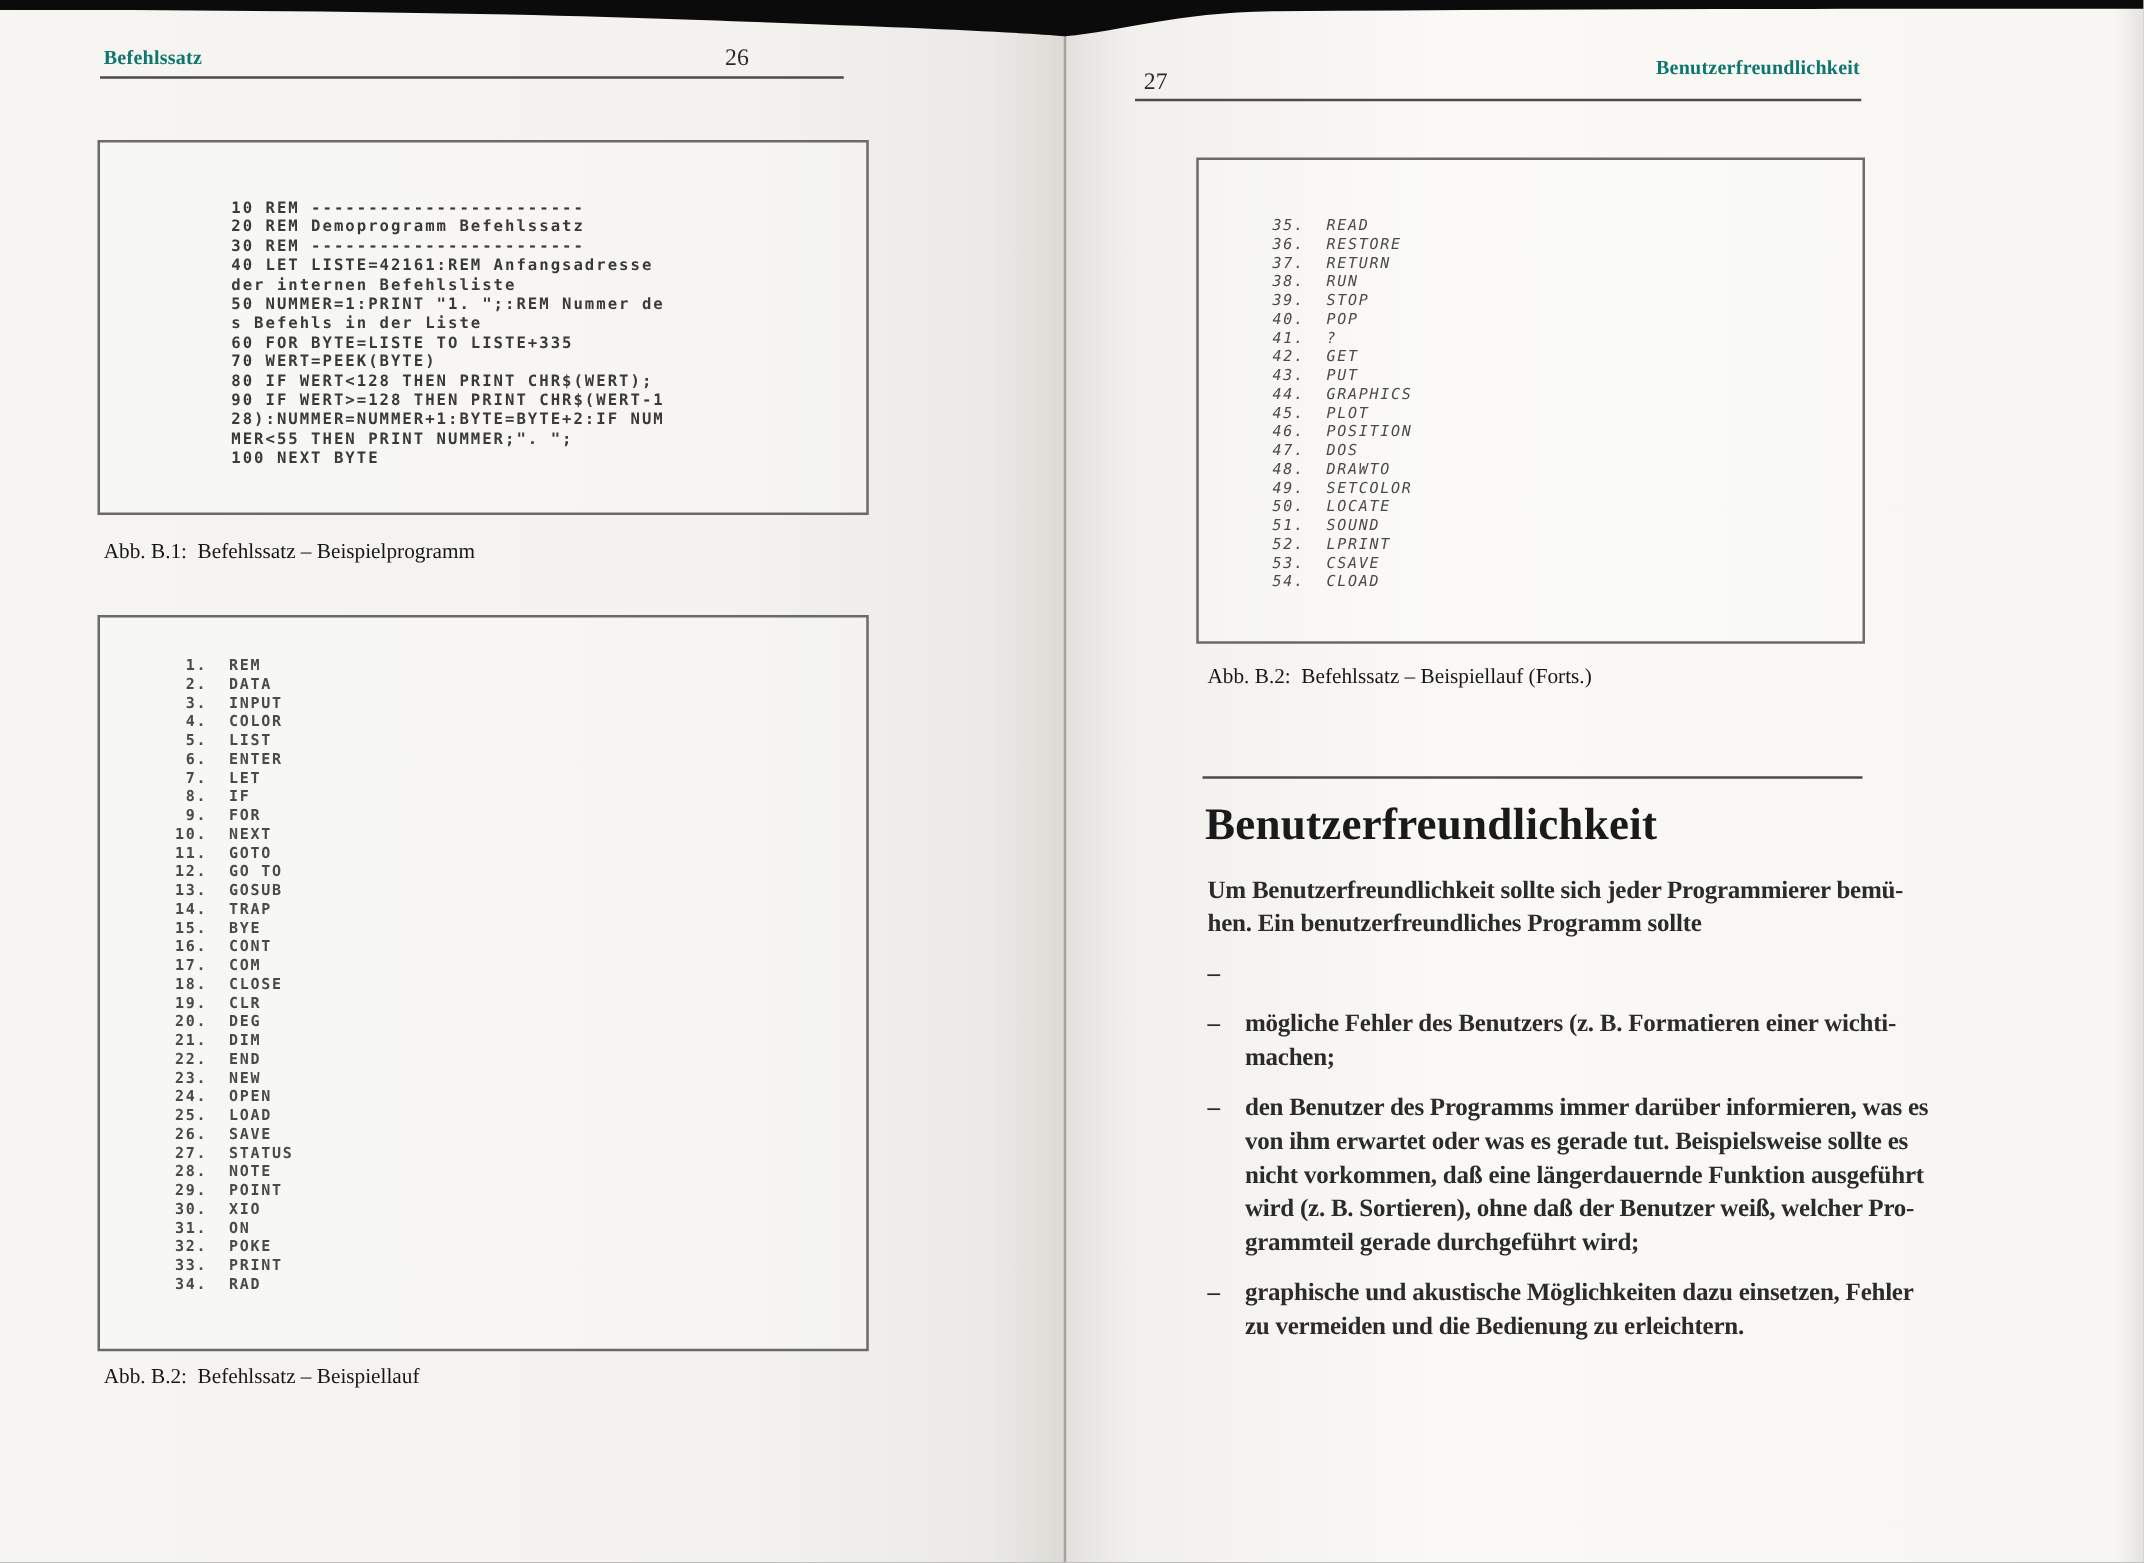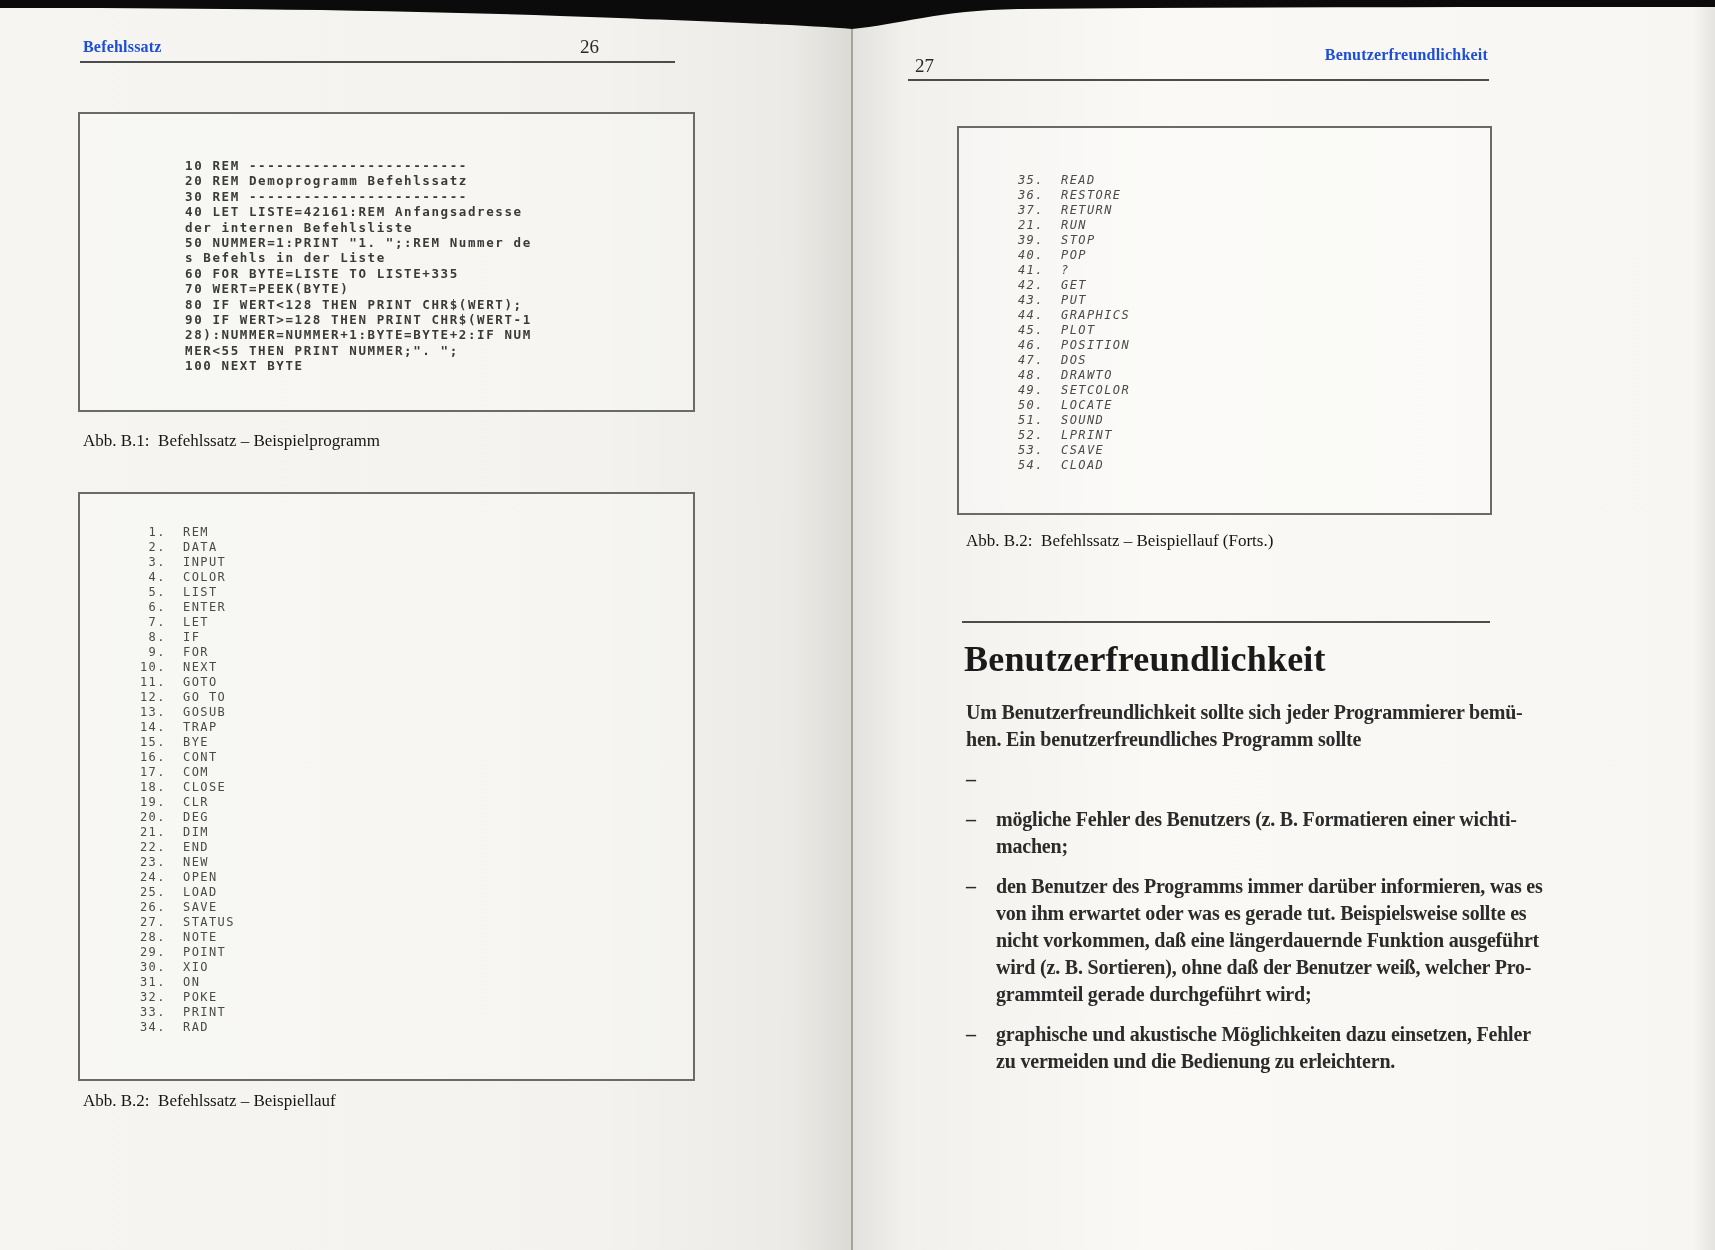--- a/index.html
+++ b/index.html
@@ -9,21 +9,21 @@
         background:linear-gradient(to right,#f6f5f1 0%,#f3f2ee 70%,#eceae6 93%,#dcdad5 100%);}
   .bg-right{position:absolute;left:852px;top:0;width:863px;height:1250px;
         background:linear-gradient(to right,#e3e1dd 0%,#f2f0ed 6%,#faf9f6 35%,#f7f6f3 100%);}
   .top-edge{position:absolute;left:0;top:0;}
   .right-edge{position:absolute;right:0;top:0;width:22px;height:1250px;
         background:linear-gradient(to right,rgba(0,0,0,0),rgba(0,0,0,0.08));}
   .spine-line{position:absolute;left:851px;top:26px;width:2px;height:1224px;
         background:rgba(95,90,84,0.45);}
 
   .abs{position:absolute;}
-  .running-head{font-weight:bold;font-size:16px;letter-spacing:.2px;color:#1d4ed8;}
+  .running-head{font-weight:bold;font-size:16px;letter-spacing:.2px;color:#0f766e;}
   .pagenum{font-size:19px;color:#2a2a2a;}
   .rule{height:2px;background:#4c4c4c;}
 
   .figure-frame{border:2px solid #6a6a6a;background:rgba(255,255,255,0.25);}
   .code{font-family:"DejaVu Sans Mono", monospace;font-weight:bold;font-size:12.5px;
         letter-spacing:1.6px;line-height:15.4px;color:#3a3a3a;margin-left:48px;}
   .code-line{white-space:pre;}
   .cmdlist{font-family:"DejaVu Sans Mono", monospace;font-size:12px;
         letter-spacing:1.4px;line-height:15px;color:#4a4a4a;}
   .cmd-line{white-space:pre;}
@@ -67,21 +67,21 @@
       <div class="code-line">70 WERT=PEEK(BYTE)</div>
       <div class="code-line">80 IF WERT&lt;128 THEN PRINT CHR$(WERT);</div>
       <div class="code-line">90 IF WERT&gt;=128 THEN PRINT CHR$(WERT-1</div>
       <div class="code-line">28):NUMMER=NUMMER+1:BYTE=BYTE+2:IF NUM</div>
       <div class="code-line">MER&lt;55 THEN PRINT NUMMER;". ";</div>
       <div class="code-line">100 NEXT BYTE</div>
     </div>
   <div class="abs caption" style="left:83px;top:431px;">Abb. B.1:  Befehlssatz – Beispielprogramm</div>
 
   <div class="abs figure-frame" style="left:78px;top:492px;width:613px;height:585px;"></div>
-  <div class="abs cmdlist" style="left:140px;top:525px;">
+  <div class="abs cmdlist" style="left:140px;top:525px;font-weight:bold;">
 
   <div class="cmd-line"> 1.  REM</div>
       <div class="cmd-line"> 2.  DATA</div>
       <div class="cmd-line"> 3.  INPUT</div>
       <div class="cmd-line"> 4.  COLOR</div>
       <div class="cmd-line"> 5.  LIST</div>
       <div class="cmd-line"> 6.  ENTER</div>
       <div class="cmd-line"> 7.  LET</div>
       <div class="cmd-line"> 8.  IF</div>
       <div class="cmd-line"> 9.  FOR</div>
@@ -116,21 +116,21 @@
   <div class="abs pagenum" style="left:915px;top:55px;">27</div>
   <div class="abs running-head" style="left:1100px;top:46px;width:388px;text-align:right;">Benutzerfreundlichkeit</div>
   <div class="abs rule" style="left:908px;top:79px;width:581px;"></div>
 
   <div class="abs figure-frame" style="left:957px;top:126px;width:531px;height:385px;"></div>
   <div class="abs cmdlist" style="left:1018px;top:173px;font-style:italic;">
 
   <div class="cmd-line">35.  READ</div>
       <div class="cmd-line">36.  RESTORE</div>
       <div class="cmd-line">37.  RETURN</div>
-      <div class="cmd-line">21.  RUN</div>
+      <div class="cmd-line">38.  RUN</div>
       <div class="cmd-line">39.  STOP</div>
       <div class="cmd-line">40.  POP</div>
       <div class="cmd-line">41.  ?</div>
       <div class="cmd-line">42.  GET</div>
       <div class="cmd-line">43.  PUT</div>
       <div class="cmd-line">44.  GRAPHICS</div>
       <div class="cmd-line">45.  PLOT</div>
       <div class="cmd-line">46.  POSITION</div>
       <div class="cmd-line">47.  DOS</div>
       <div class="cmd-line">48.  DRAWTO</div>

